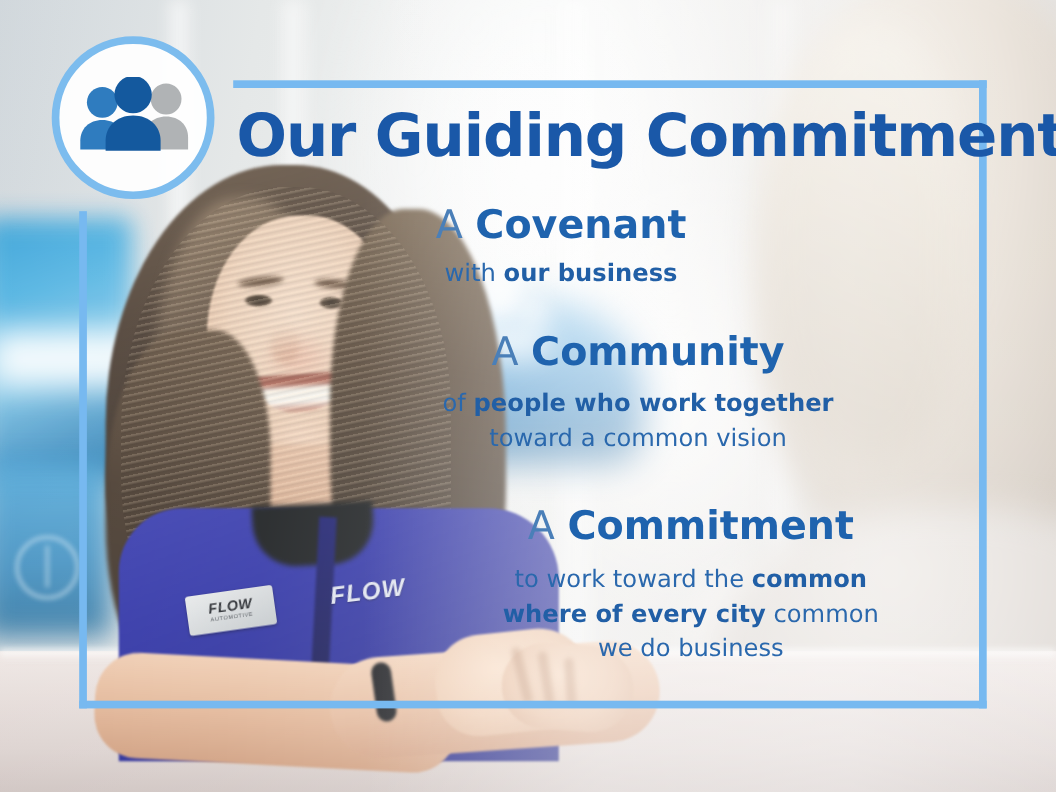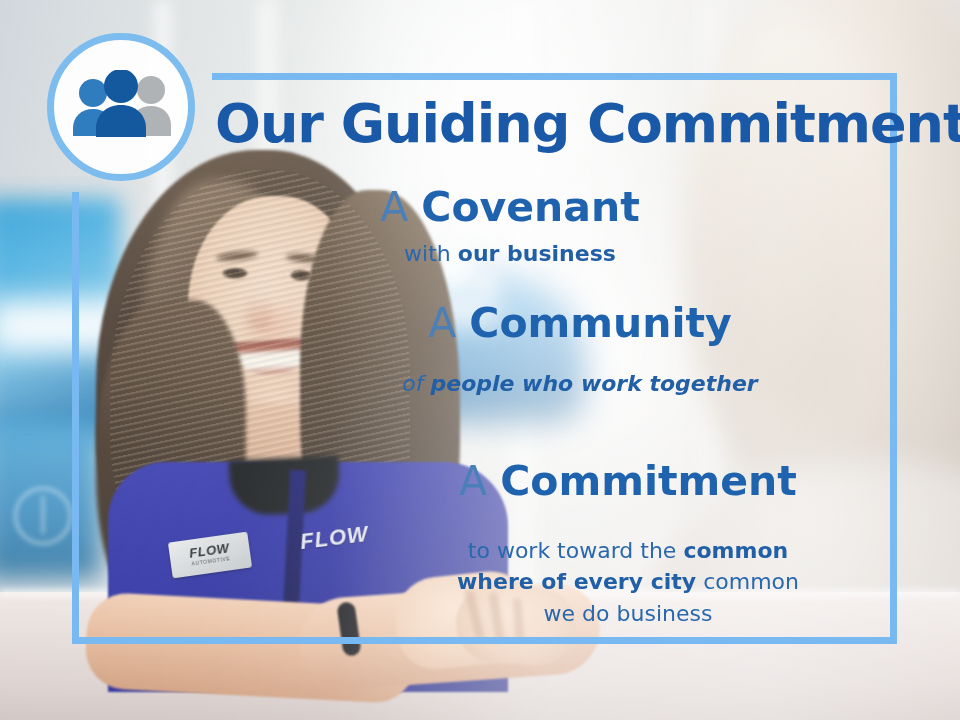--- a/index.html
+++ b/index.html
@@ -303,37 +303,37 @@
   .headline{
     position:absolute;left:215px;top:92px;width:660px;
     text-align:center;
     font-size:54px;font-weight:bold;letter-spacing:-1px;
     color:#1a58a8;white-space:nowrap;
     font-family:"DejaVu Sans","Liberation Sans",sans-serif;
   }
 
   .block{position:absolute;text-align:center;}
   .big{
-    font-size:41px;line-height:1.05;white-space:nowrap;
+    font-size:36px;line-height:1.05;white-space:nowrap;
     font-family:"DejaVu Sans","Liberation Sans",sans-serif;
   }
   .art{color:#4a7fb8;font-weight:normal;}
   .word{color:#1f63ae;font-weight:bold;}
   .sub{
     font-size:22px;line-height:1.42;color:#2a68ad;
     font-family:"DejaVu Sans","Liberation Sans",sans-serif;
   }
   .sub b{font-weight:bold;color:#215fa6;}
 
   .blk-covenant{left:300px;top:186px;width:420px;}
   .blk-community{left:360px;top:302px;width:440px;}
   .blk-commitment{left:398px;top:460px;width:460px;}
   .blk-covenant .sub{margin-top:9px;}
-  .blk-community .sub{margin-top:23px;font-style:italic;}
-  .blk-commitment .sub{margin-top:32px;}
+  .blk-community .sub{margin-top:12px;}
+  .blk-commitment .sub{margin-top:14px;}
 </style>
 </head>
 <body>
 
 <div id="stage">
 
   <div class="photo">
     <div class="room-base"></div>
     <div class="glow-a"></div>
     <div class="glow-b"></div>
@@ -433,20 +433,21 @@
     </div>
   </div>
 
   <div class="block blk-community">
     <div class="big">
       <span class="art">A</span>
       <span class="word">Community</span>
     </div>
     <div class="sub">
       <span>of </span><b>people who work together</b><br>
+      <span>toward a common vision</span>
     </div>
   </div>
 
   <div class="block blk-commitment">
     <div class="big">
       <span class="art">A</span>
       <span class="word">Commitment</span>
     </div>
     <div class="sub">
       <span>to work toward the </span><b>common</b><br>

